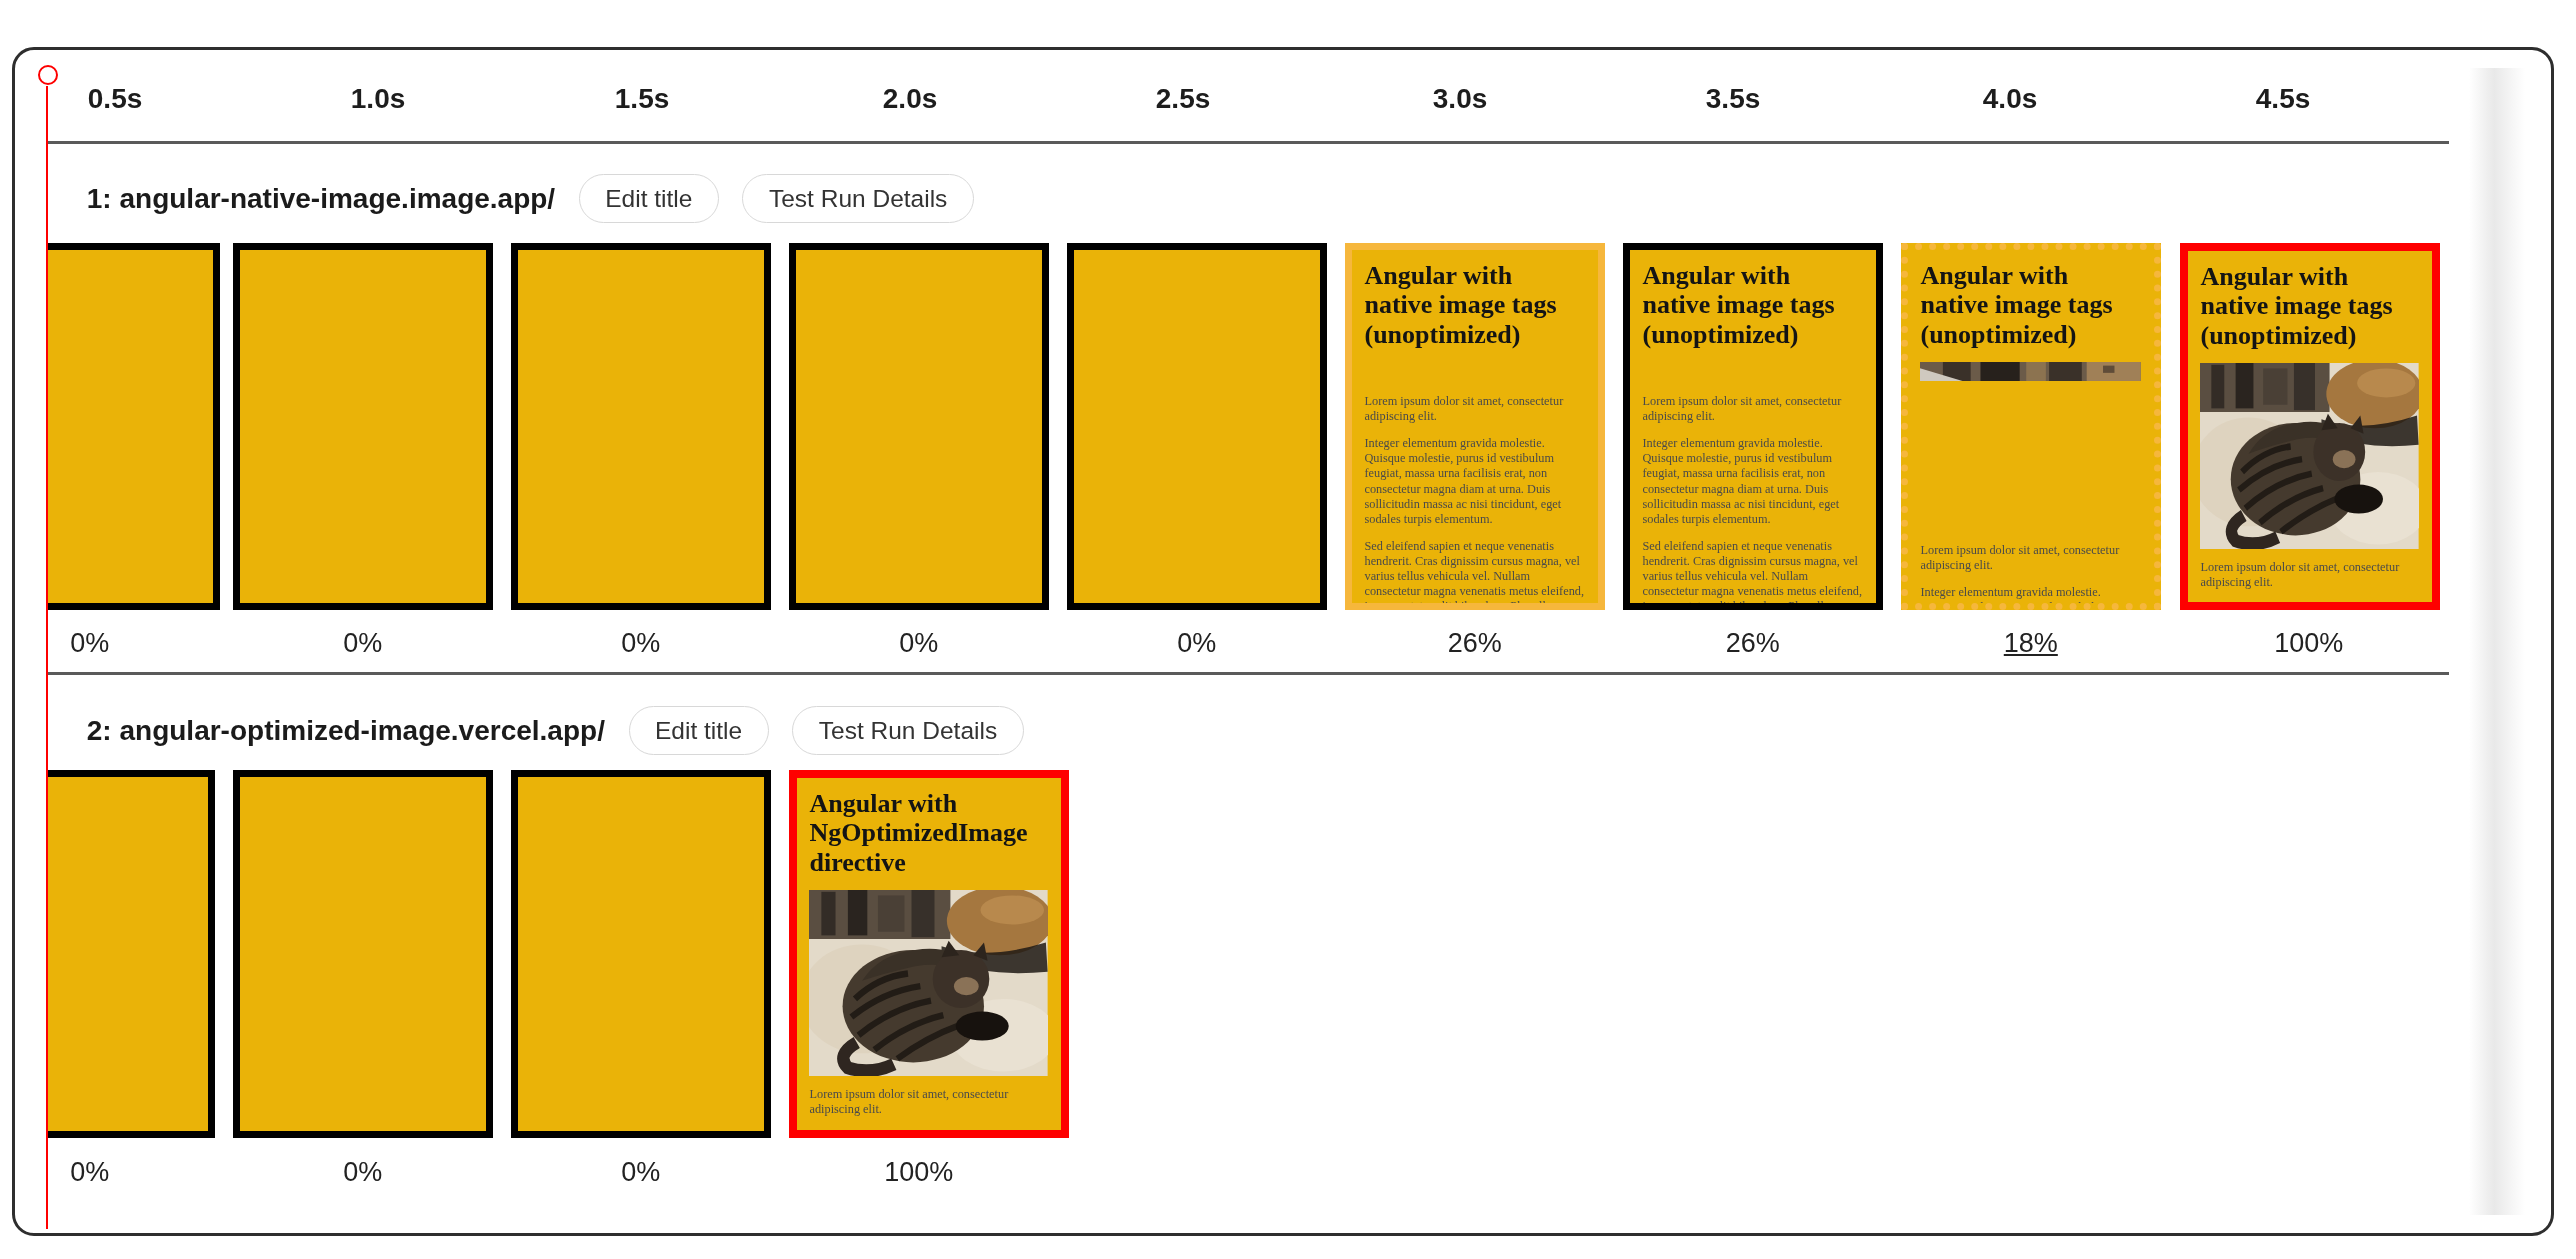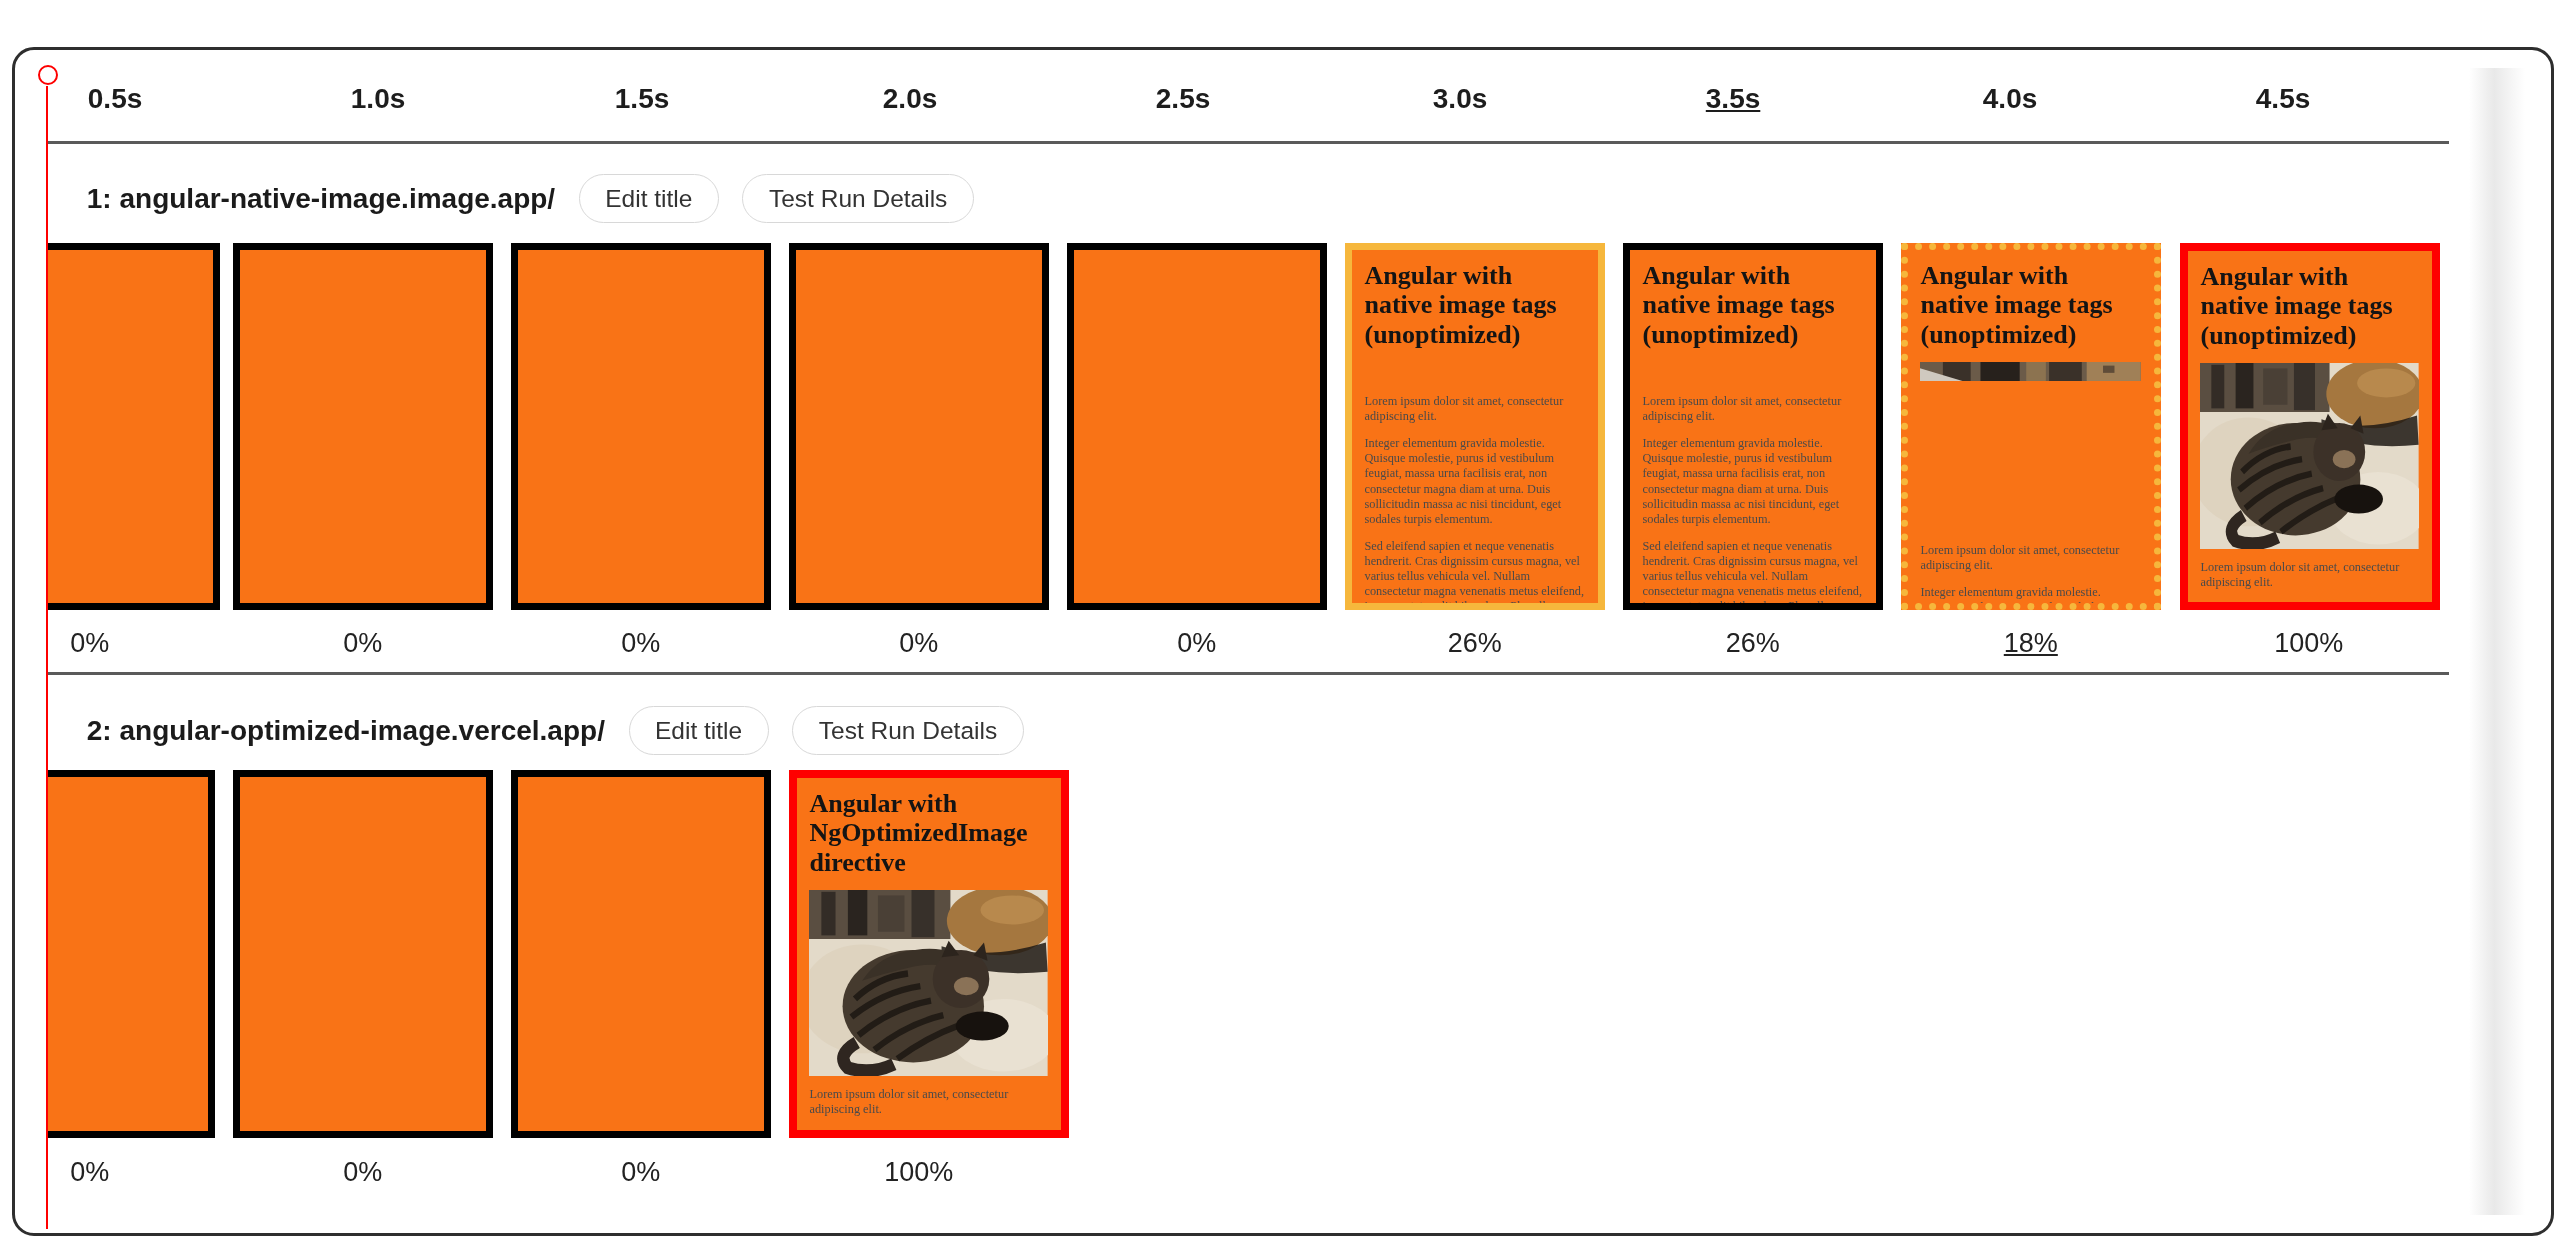--- a/index.html
+++ b/index.html
@@ -15,21 +15,21 @@
   .row-header{position:absolute;display:flex;align-items:center;gap:23.6px;height:53px;}
   .row-title{font-size:28px;font-weight:bold;color:#1b1b1b;white-space:nowrap;}
   .pill-btn{display:inline-flex;align-items:center;height:49px;padding:0 25.5px;
             border:1.8px solid #d8d8d8;border-radius:908px;background:#fff;
             font-size:24.5px;color:#333;white-space:nowrap;cursor:pointer;}
 
   .frames{position:absolute;}
   .pcts{position:absolute;height:40px;}
   .pct{position:absolute;top:0;transform:translateX(-50%);font-size:27px;color:#222;white-space:nowrap;}
 
-  .frame{position:absolute;top:0;background:#f97316;box-sizing:border-box;overflow:hidden;}
+  .frame{position:absolute;top:0;background:#eab308;box-sizing:border-box;overflow:hidden;}
   .frame.b-black{border:7.3px solid #000;}
   .frame.b-orange{border:7.3px solid #f6b73c;}
   .frame.b-orange-dotted{border:7.3px dotted #f6b73c;}
   .frame.b-red{border:8.2px solid #fe0000;}
   .frame.clipped{border-left:none !important;}
 
   .thumb-inner{position:absolute;left:0;top:0;right:0;bottom:0;padding:11px 12.7px;
                overflow:hidden;font-family:"Liberation Serif","DejaVu Serif",serif;}
   .thumb-h{font-weight:bold;color:#141414;font-size:26px;line-height:1.13;}
   .thumb-p{font-size:12.3px;line-height:1.23;color:#4a4a4a;margin:0 0 11.8px 0;}
@@ -50,21 +50,21 @@
 <div class="page">
   <div class="container">
     <div class="inner" id="inner">
         <div>
           <span class="tick" style="left: 73px; top: 33px;">0.5s</span>
           <span class="tick" style="left: 336px; top: 33px;">1.0s</span>
           <span class="tick" style="left: 600px; top: 33px;">1.5s</span>
           <span class="tick" style="left: 868px; top: 33px;">2.0s</span>
           <span class="tick" style="left: 1141px; top: 33px;">2.5s</span>
           <span class="tick" style="left: 1418px; top: 33px;">3.0s</span>
-          <span class="tick" style="left: 1691px; top: 33px; text-decoration: underline;">3.5s</span>
+          <span class="tick" style="left: 1691px; top: 33px;">3.5s</span>
           <span class="tick" style="left: 1968px; top: 33px;">4.0s</span>
           <span class="tick" style="left: 2241px; top: 33px;">4.5s</span>
         </div>
         <div class="hr" style="left: 33px; top: 91px; width: 2401px;"></div>
         <div class="row-header" style="left: 72px; top: 122px;">
           <span class="row-title">1: angular-native-image.image.app/</span>
           <button class="pill-btn">Edit title</button>
           <button class="pill-btn">Test Run Details</button>
         </div>
         <div class="frames" style="left: 33px; top: 193px; width: 2401px; height: 367px;">

